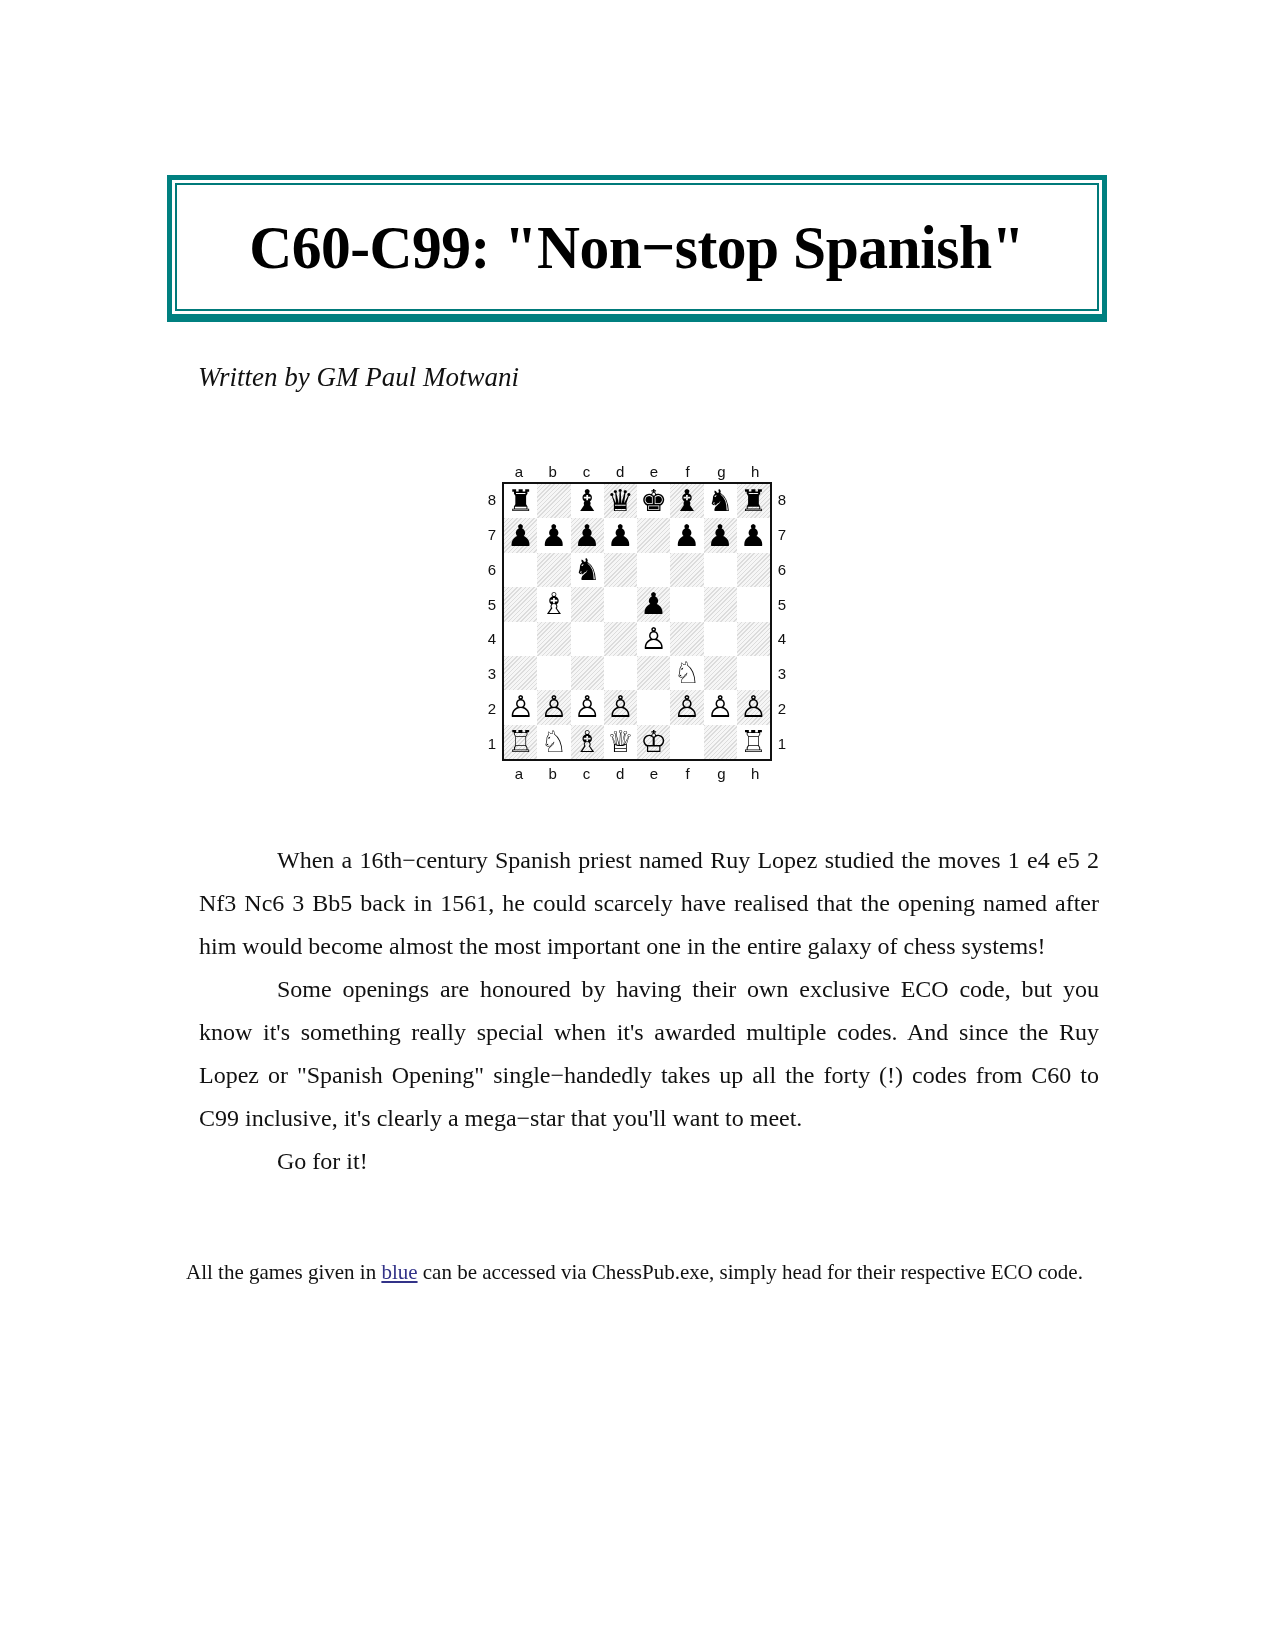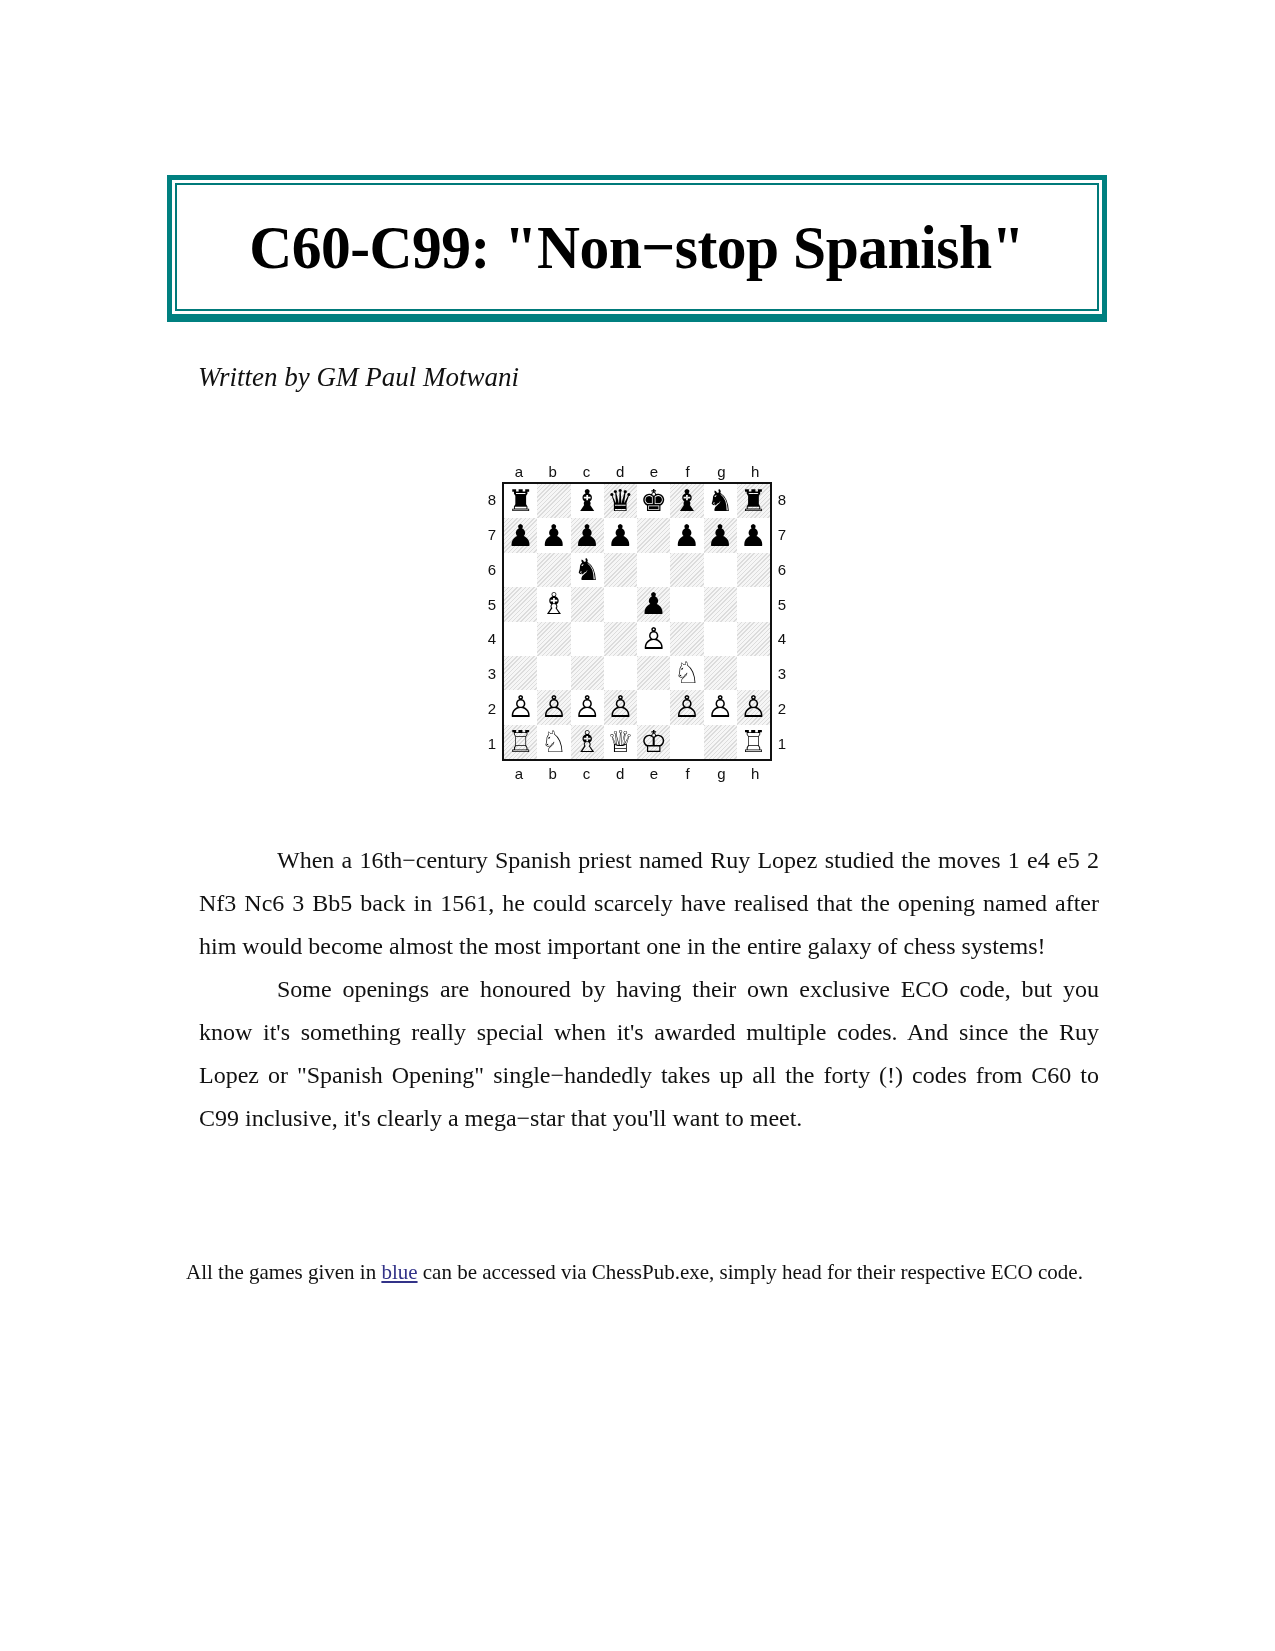--- a/index.html
+++ b/index.html
@@ -152,15 +152,16 @@
     <span>e</span>
     <span>f</span>
     <span>g</span>
     <span>h</span>
   </div>
 </div>
 
 <div class="body-text">
   <p>When a 16th−century Spanish priest named Ruy Lopez studied the moves 1 e4 e5 2 Nf3 Nc6 3 Bb5 back in 1561, he could scarcely have realised that the opening named after him would become almost the most important one in the entire galaxy of chess systems!</p>
   <p>Some openings are honoured by having their own exclusive ECO code, but you know it's something really special when it's awarded multiple codes. And since the Ruy Lopez or "Spanish Opening" single−handedly takes up all the forty (!) codes from C60 to C99 inclusive, it's clearly a mega−star that you'll want to meet.</p>
+  <p>Go for it!</p>
 </div>
 
 <p class="note"><span>All the games given in </span><a>blue</a><span> can be accessed via ChessPub.exe, simply head for their respective ECO code.</span></p>
 
 </body></html>

